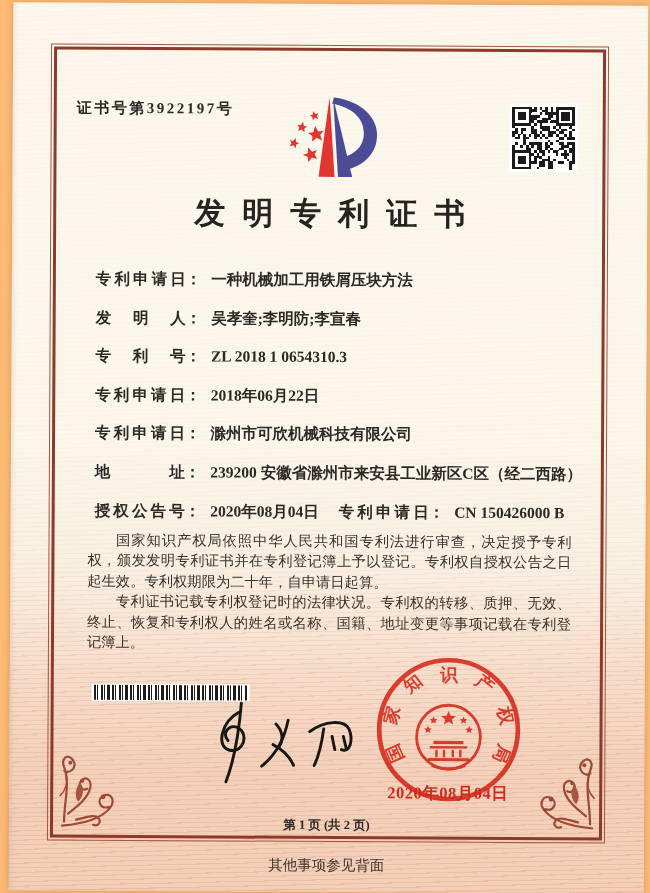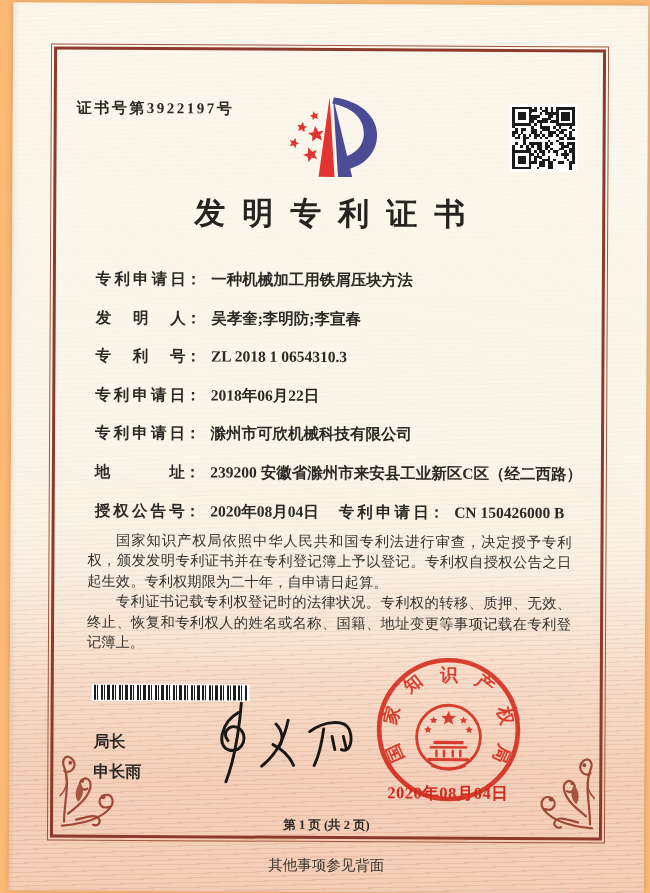--- a/index.html
+++ b/index.html
@@ -285,24 +285,20 @@
 
     <div class="body">
       <p>国家知识产权局依照中华人民共和国专利法进行审查，决定授予专利权，颁发发明专利证书并在专利登记簿上予以登记。专利权自授权公告之日起生效。专利权期限为二十年，自申请日起算。</p>
       <p>专利证书记载专利权登记时的法律状况。专利权的转移、质押、无效、终止、恢复和专利权人的姓名或名称、国籍、地址变更等事项记载在专利登记簿上。</p>
     </div>
 
     <div class="barcode">
         <div class="bars"></div>
       </div>
 
-    <div class="director">
-      <div>局长</div>
-      <div>申长雨</div>
-    </div>
 
     <div class="sig">
       <svg viewBox="0 0 160 96" width="152" height="90" fill="none" stroke="#191715" stroke-width="3.1" stroke-linecap="round">
         <path d="M34,16 C16,26 10,52 24,56 C40,60 46,38 33,32 C24,28 16,38 23,46"></path>
         <path d="M37,6 C35,32 30,66 21,90"></path>
         <path d="M74,28 C81,35 83,45 77,53"></path>
         <path d="M87,24 C83,44 73,62 59,73"></path>
         <path d="M71,50 C81,55 89,63 93,72"></path>
         <path d="M110,36 C126,24 147,23 152,33 C157,45 153,59 144,55"></path>
         <path d="M125,33 C123,48 120,62 115,72"></path>

